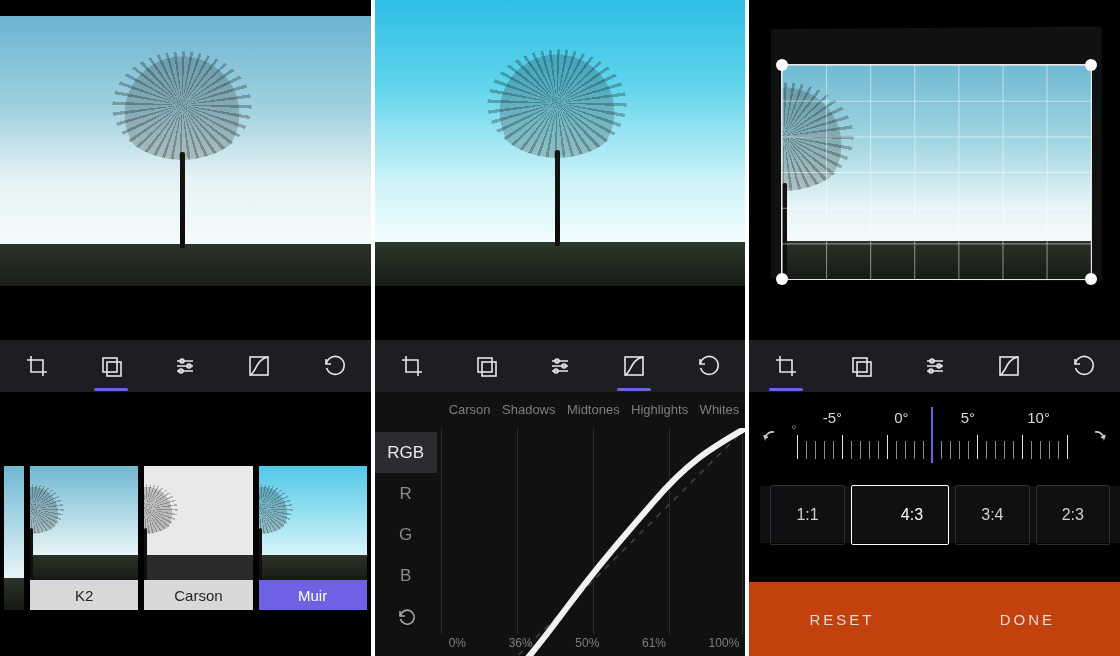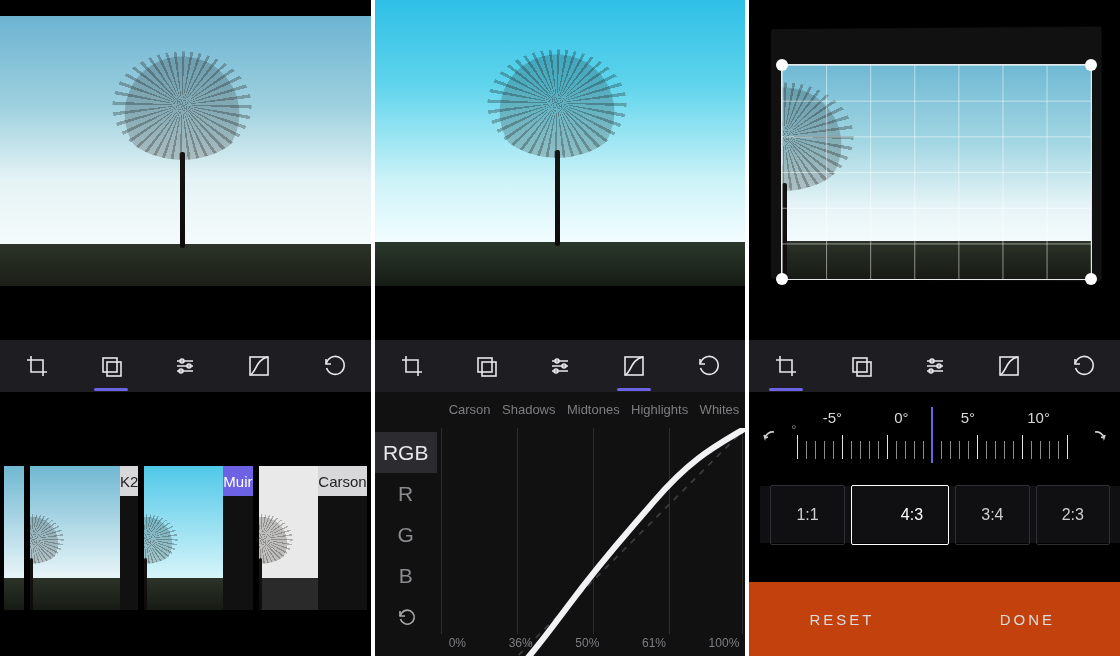--- a/index.html
+++ b/index.html
@@ -61,40 +61,40 @@
   
   .tabbar{position:absolute;left:0;right:0;height:52px;display:flex;justify-content:space-around;align-items:center;background:#1e1e22;}
   .p1 .tabbar{top:340px;} .p2 .tabbar{top:340px;} .p3 .tabbar{top:340px;}
   .tab{width:46px;height:48px;display:flex;align-items:center;justify-content:center;position:relative;cursor:pointer;}
   .tab svg{stroke:#e7e7ea;stroke-width:1.6;fill:none;}
   .tab.active::after{content:"";position:absolute;bottom:-1px;left:6px;right:6px;height:3px;background:#6d62e4;border-radius:2px;}
   .p1 .tab.i1.active::after, .p2 .tab.i3.active::after, .p3 .tab.i0.active::after{display:block;}
 
   
   .p1 .filters{position:absolute;left:0;right:0;bottom:0;top:420px;display:flex;align-items:center;gap:6px;padding:0 4px;background:#000;}
-  .filter{width:118px;height:144px;display:flex;flex-direction:row;background:#111;}
+  .filter{width:118px;height:144px;display:flex;flex-direction:column;background:#111;}
   .filter.first{width:22px;}
   .filter.first .thumb{border-radius:0;}
   .thumb{flex:1;position:relative;overflow:hidden;}
   .thumb .sky{position:absolute;inset:0;height:78%;}
   .thumb .ground{position:absolute;left:0;right:0;bottom:0;height:22%;}
   .thumb .tree{left:58px;bottom:24px;}
   .filter .label{height:30px;display:flex;align-items:center;justify-content:center;font-size:15px;}
   .lbl-light{background:#d8d8db;color:#242426;}
   .lbl-accent{background:#6d62e4;color:#fff;}
   .thumb.a .sky{background:linear-gradient(#70b8d2,#e8f5f8);}
   .thumb.b .sky{background:#e9e9e9;}
   .thumb.b .ground{background:#2a2a2a;}
   .thumb.c .sky{background:linear-gradient(#50c8e8,#d7f5fa);}
   .thumb .ground{background:linear-gradient(#2c3328,#161a14);}
 
   
   .p2 .curves{position:absolute;left:0;right:0;top:392px;bottom:0;background:#111;}
   .channels{position:absolute;left:0;top:40px;bottom:18px;width:62px;display:flex;flex-direction:column;}
-  .ch{flex:1;display:flex;align-items:center;justify-content:center;color:#8a8a8f;font-size:21px;cursor:pointer;}
+  .ch{flex:1;display:flex;align-items:center;justify-content:center;color:#8a8a8f;font-size:17px;cursor:pointer;}
   .ch.sel{background:#2b2b30;color:#e9e9ec;}
   .ch.reset svg{stroke:#aaa;fill:none;stroke-width:1.6;}
   .zones{position:absolute;left:74px;right:6px;top:10px;height:24px;display:flex;justify-content:space-between;color:#7e7e83;font-size:13px;}
   .percents{position:absolute;left:74px;right:6px;bottom:2px;height:18px;display:flex;justify-content:space-between;color:#7e7e83;font-size:12px;}
   .graph{position:absolute;left:66px;right:0;top:36px;bottom:22px;}
   .graph .base{position:absolute;inset:0;border-left:1px solid #2d2d31;}
   .graph .vline{position:absolute;top:0;bottom:0;width:1px;background:#2d2d31;}
   .graph svg{position:absolute;inset:0;}
 
   
@@ -177,40 +177,40 @@
             <div class="sky"></div>
             <div class="ground"></div>
             <div class="tree sm">
               <div class="trunk"></div>
               <div class="crown"></div>
             </div>
           </div>
         <div class="label lbl-light">K2</div>
       </div>
       <div class="filter">
-        <div class="thumb c">
+        <div class="thumb b">
             <div class="sky"></div>
             <div class="ground"></div>
             <div class="tree sm">
               <div class="trunk"></div>
               <div class="crown"></div>
             </div>
           </div>
-        <div class="label lbl-accent">Muir</div>
+        <div class="label lbl-light">Carson</div>
       </div>
       <div class="filter">
-        <div class="thumb b">
+        <div class="thumb c">
             <div class="sky"></div>
             <div class="ground"></div>
             <div class="tree sm">
               <div class="trunk"></div>
               <div class="crown"></div>
             </div>
           </div>
-        <div class="label lbl-light">Carson</div>
+        <div class="label lbl-accent">Muir</div>
       </div>
     </div>
   </div>
 
   <div class="panel p2">
     <div class="preview">
       <div class="sky"></div>
         <div class="ground"></div>
       <div class="tree">
           <div class="trunk"></div>

